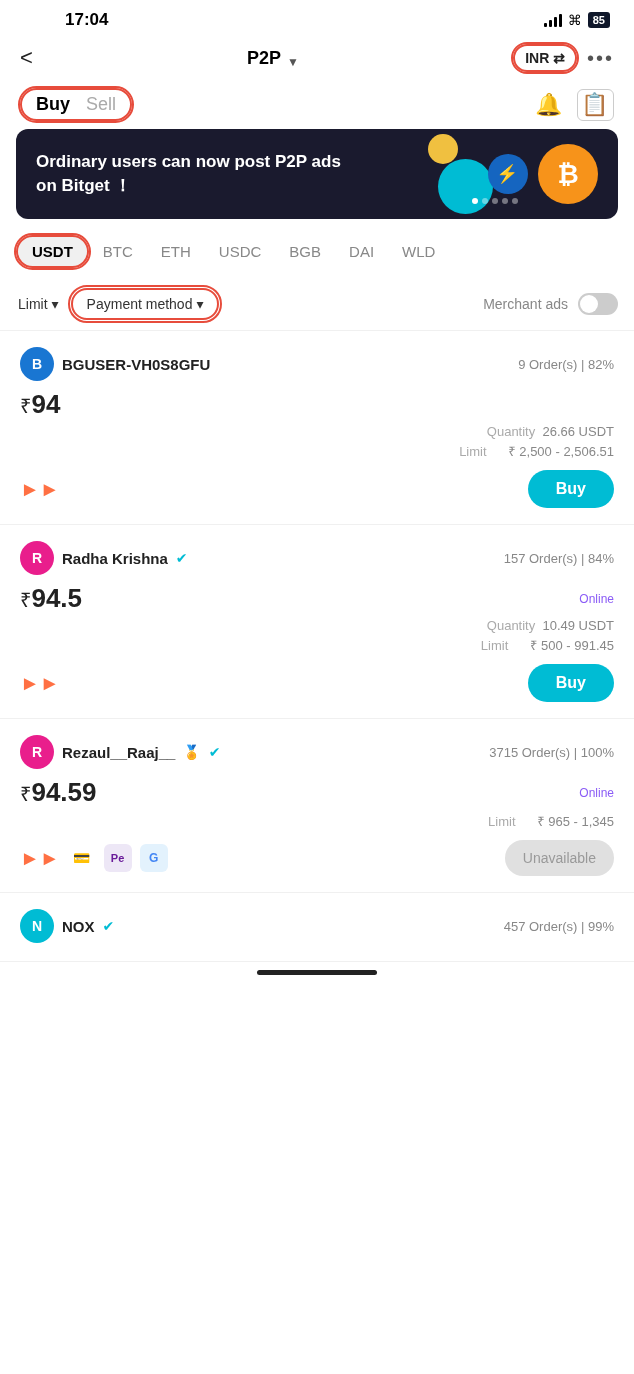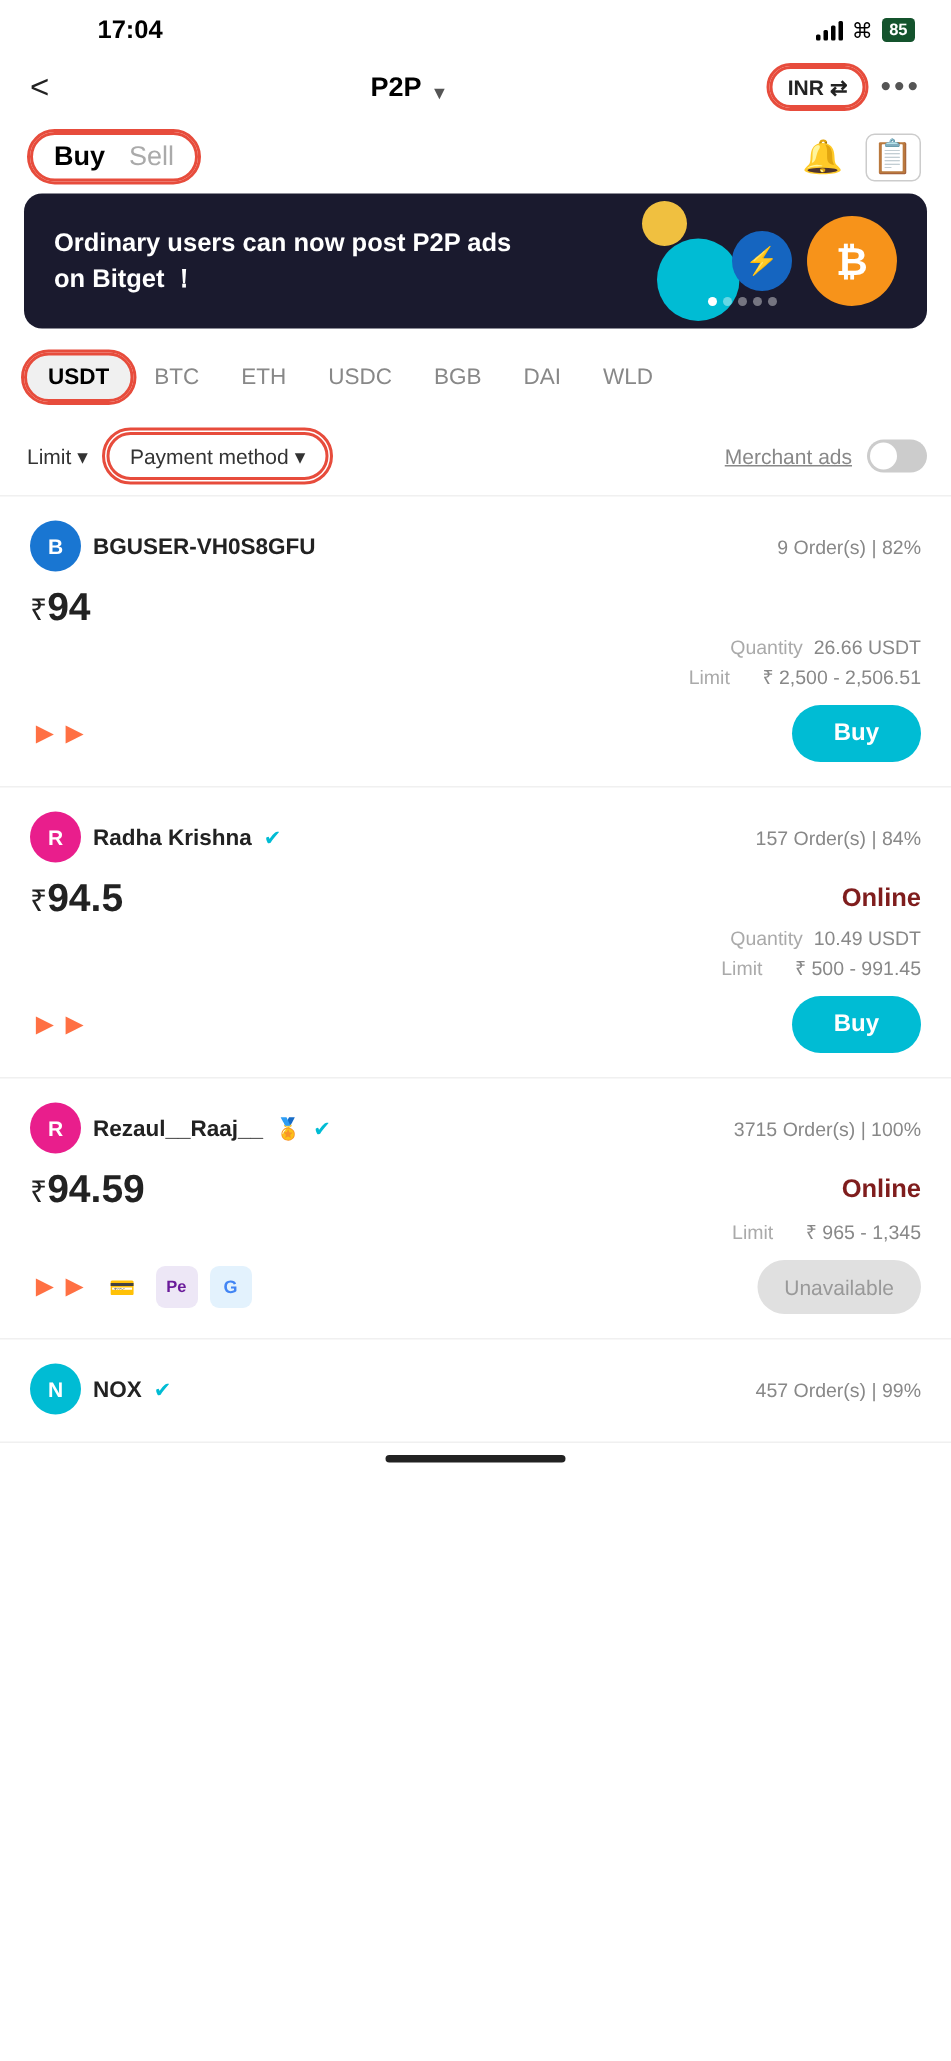--- a/index.html
+++ b/index.html
@@ -44,21 +44,21 @@
       border-radius: 1px;
     }
     .wifi-icon {
       font-size: 14px;
       color: #000;
     }
     .battery-box {
       display: flex;
       align-items: center;
       justify-content: center;
-      background: #14532d;
+      background: #0f172a;
       color: #fff;
       font-size: 11px;
       font-weight: 600;
       border-radius: 3px;
       padding: 2px 5px;
     }
 
     
     .nav-bar {
       display: flex;
@@ -327,21 +327,20 @@
       content: '';
       position: absolute;
       inset: -5px;
       border: 2px solid #e74c3c;
       border-radius: 24px;
     }
     .merchant-label {
       font-size: 14px;
       color: #888;
       margin-left: auto;
-      text-decoration: underline;
     }
     .toggle {
       width: 40px; height: 22px;
       background: #ccc;
       border-radius: 11px;
       position: relative;
       cursor: pointer;
     }
     .toggle-knob {
       width: 18px; height: 18px;
@@ -403,23 +402,22 @@
       justify-content: space-between;
       margin-bottom: 4px;
     }
     .price {
       font-size: 26px;
       font-weight: 700;
       color: #222;
       text-align: right;
     }
     .online-status {
-      font-size: 17px;
-      color: #7f1d1d;
-      font-weight: bold;
+      font-size: 12px;
+      color: #8b5cf6;
     }
     .detail-row {
       font-size: 13px;
       color: #888;
       margin-bottom: 3px;
       text-align: right;
     }
     .detail-label { color: #aaa; }
     .card-footer {
       display: flex;

